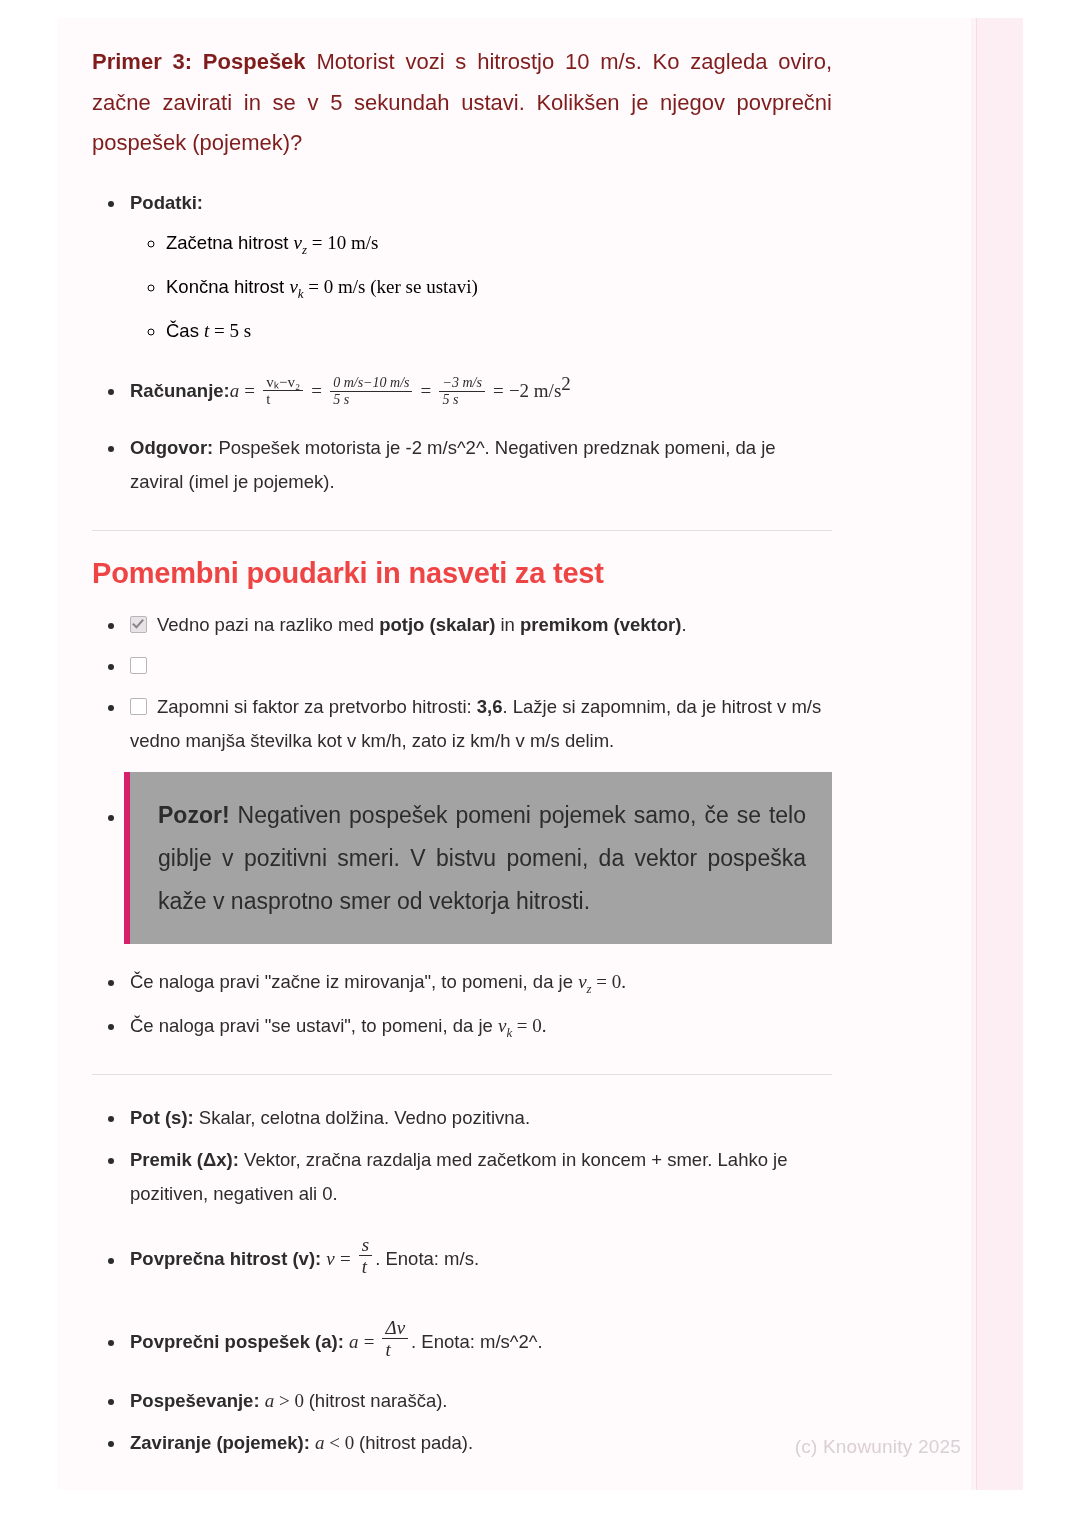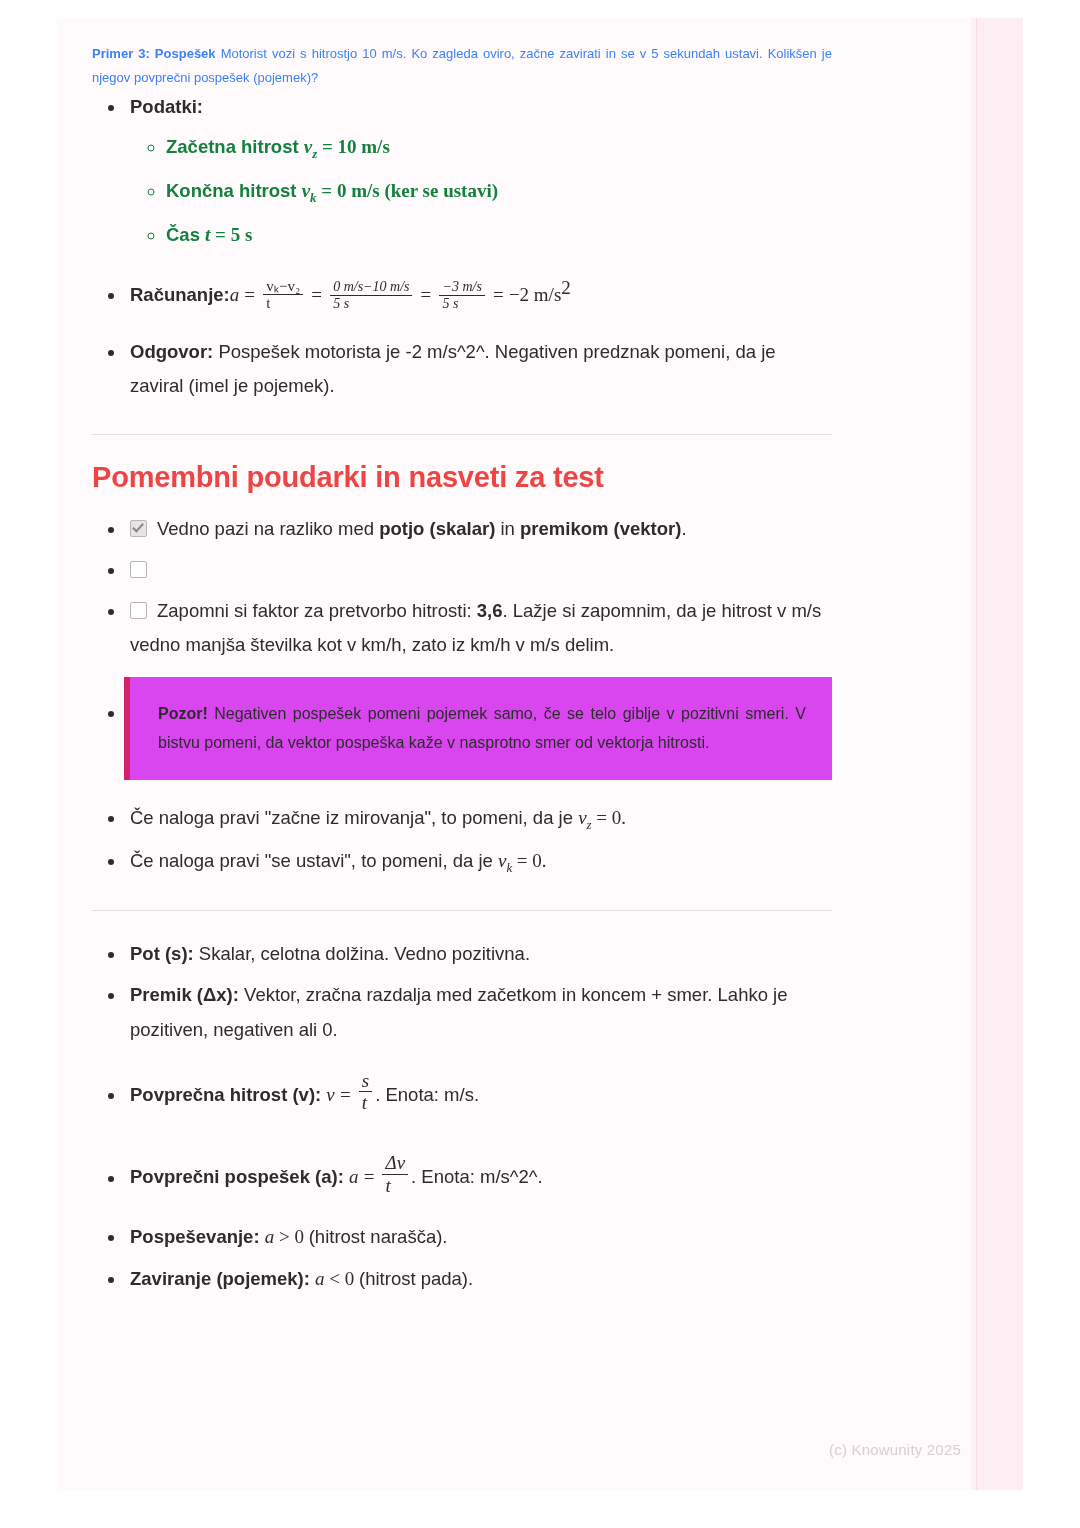--- a/index.html
+++ b/index.html
@@ -44,25 +44,25 @@
     top: 0;
     width: 47px;
     height: 1472px;
     background: #fdeef3;
     border-left: 1px solid #f7dbe5;
   }
 
   p, li, div { box-sizing: border-box; }
 
   .para {
-    font-size: 13px;
+    font-size: 22px;
     line-height: 1.85;
     text-align: justify;
-    color: #3b82f6;
-    margin: 0 0 0 0;
+    color: #7f1d1d;
+    margin: 0 0 22px 0;
   }
   .b { font-weight: bold; }
 
   ul.lvl1 {
     list-style: disc;
     margin: 0 0 6px 0;
     padding-left: 34px;
   }
   ul.lvl1 > li {
     font-size: 18.5px;
@@ -73,22 +73,21 @@
   }
   ul.lvl2 {
     list-style: circle;
     margin: 6px 0 0 0;
     padding-left: 36px;
   }
   ul.lvl2 > li {
     font-size: 18.5px;
     line-height: 1.8;
     margin-bottom: 9px;
-    color: #15803d;
-    font-weight: bold;
+    color: #000000;
   }
 
   .mi {
     font-family: "Liberation Serif", serif;
     font-style: italic;
     font-size: 19px;
   }
   .mn, .mo, .mtext {
     font-family: "Liberation Serif", serif;
     font-style: normal;
@@ -147,35 +146,35 @@
     top: 0px;
     width: 4px;
     height: 9px;
     border: solid #8c8589;
     border-width: 0 2px 2px 0;
     transform: rotate(42deg);
   }
 
   .callout-li { list-style: disc; }
   .callout {
-    background: #d946ef;
+    background: #a3a3a3;
     border-left: 6px solid #d6206b;
     padding: 22px 26px 22px 28px;
     margin: 14px 0 20px -6px;
-    font-size: 16px;
+    font-size: 23px;
     line-height: 1.85;
     text-align: justify;
     color: #2c2c2c;
   }
 
   .watermark {
     position: absolute;
     right: 62px;
     bottom: 32px;
-    font-size: 15px;
+    font-size: 19px;
     color: #d9cfd4;
     letter-spacing: 0.2px;
     margin-top: 44px;
   }
 </style>
 </head>
 <body>
 
 <div class="page">
   <div class="page-inner">

